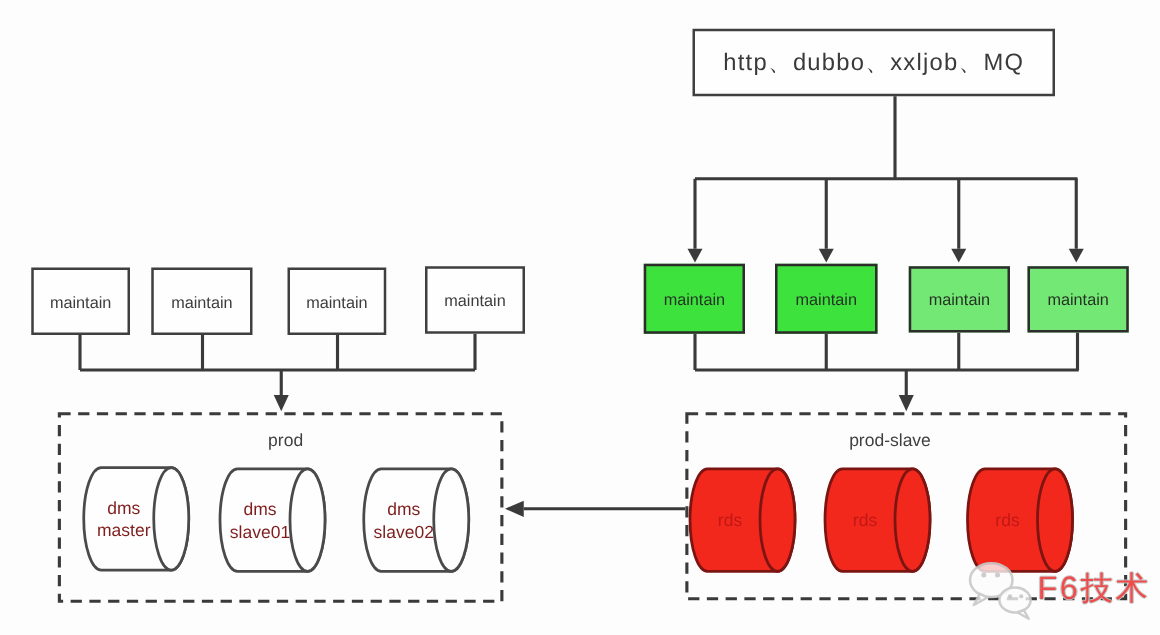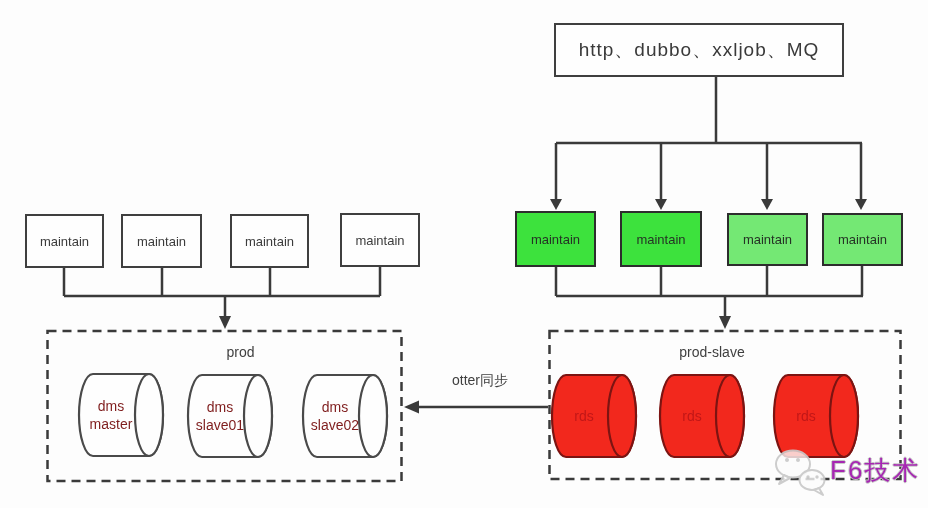--- a/index.html
+++ b/index.html
@@ -45,21 +45,21 @@
   }
   .cyl-red .cyl-label{color:var(--red-text,#c21717);}
   .sync-label{
     position:absolute;left:415px;top:372px;width:130px;z-index:2;
     text-align:center;font-size:14px;color:#3f3f3f;
   }
   .watermark{position:absolute;left:770px;top:441px;width:156px;height:62px;z-index:3;}
   .watermark .wm-icon{position:absolute;left:2px;top:6px;opacity:.92;}
   .watermark .wm-text{
     position:absolute;left:60px;top:12px;font-size:26px;letter-spacing:2px;
-    color:#a21caf;opacity:.95;
+    color:#ef4444;opacity:.95;
     text-shadow:1px 0 #c6c6c6,-1px 0 #c6c6c6,0 1px #c6c6c6,0 -1px #c6c6c6;
   }
 </style>
 </head>
 <body>
 
 <div class="canvas">
 
   <svg class="layer" viewBox="0 0 928 508">
 
@@ -107,21 +107,21 @@
   <div class="box green bright" style="left:620px;top:211px;width:82px;height:56px;">
     <span>maintain</span>
   </div>
   <div class="box green light" style="left:727px;top:213px;width:81px;height:53px;">
     <span>maintain</span>
   </div>
   <div class="box green light" style="left:822px;top:213px;width:81px;height:53px;">
     <span>maintain</span>
   </div>
 
-  <div class="group" style="left:62px;top:330px;width:357px;height:152px;">
+  <div class="group" style="left:50px;top:330px;width:357px;height:152px;">
     <div class="group-title">prod</div>
 
     <div class="cyl cyl-white" style="left:17px;top:42px;">
       <svg width="86" height="86" viewBox="0 0 86 86">
         <path class="cyl-shape" d="M14,2 H70 A14,41 0 0 1 70,84 H14 A14,41 0 0 1 14,2 Z"></path>
         <ellipse class="cyl-shape" cx="70" cy="43" rx="14" ry="41"></ellipse>
       </svg>
       <div class="cyl-label">dms
 master</div>
     </div>
@@ -166,21 +166,20 @@
 
     <div class="cyl cyl-red" style="left:239px;top:43px;">
       <svg width="86" height="86" viewBox="0 0 86 86">
         <path class="cyl-shape" d="M14,2 H70 A14,41 0 0 1 70,84 H14 A14,41 0 0 1 14,2 Z"></path>
         <ellipse class="cyl-shape" cx="70" cy="43" rx="14" ry="41"></ellipse>
       </svg>
       <div class="cyl-label">rds</div>
     </div>
   </div>
 
-  <div class="sync-label">otter同步</div>
 
   <div class="watermark">
     <svg class="wm-icon" width="58" height="52" viewBox="0 0 58 52">
       <g fill="rgba(252,252,252,0.85)" stroke="#c9c9c9" stroke-width="2">
         <ellipse cx="21" cy="17" rx="17" ry="13.5"></ellipse>
         <path d="M12,28 L7,37 L18,31 Z" stroke-linejoin="round"></path>
         <ellipse cx="40" cy="33" rx="12.5" ry="10"></ellipse>
         <path d="M47,41 L51,48 L42,43 Z" stroke-linejoin="round"></path>
       </g>
       <g fill="#c9c9c9" stroke="none">

